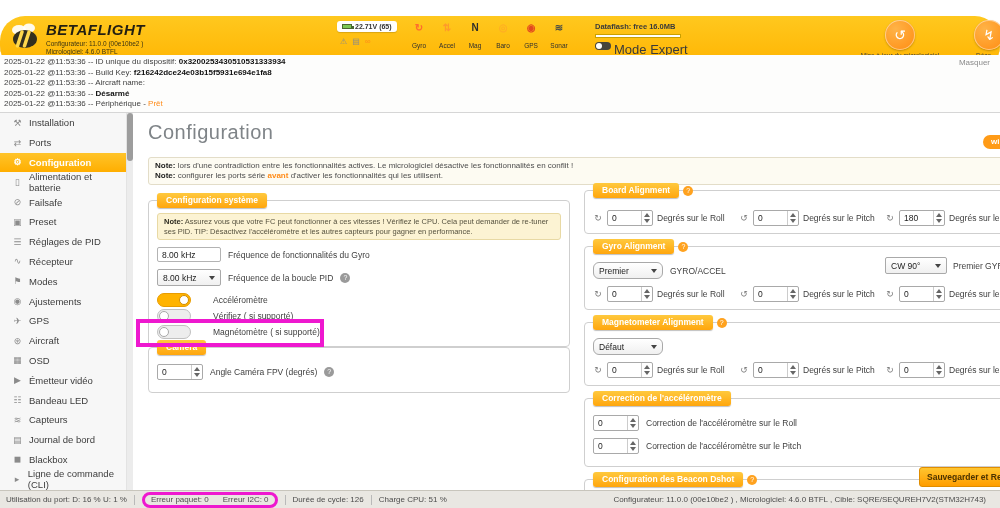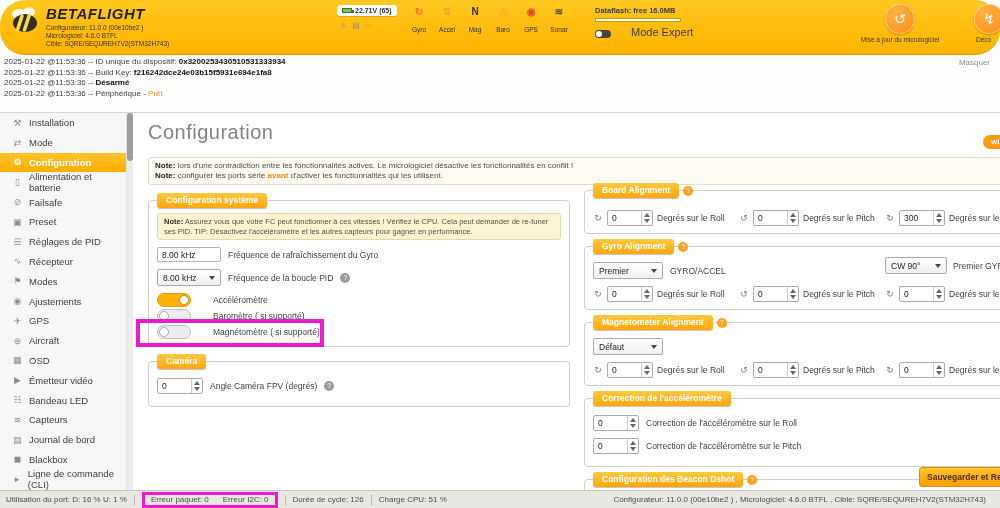--- a/index.html
+++ b/index.html
@@ -1,40 +1,40 @@
 <!DOCTYPE html>
 <html><head>
 <meta charset="utf-8">
 <style>
   * { box-sizing: border-box; margin: 0; padding: 0; }
   body { font-family: "Liberation Sans", sans-serif; background: #fff; }
   .app { position: relative; width: 1000px; height: 508px; overflow: hidden; background: #fff; }
 
   
-  .topbar { position: absolute; left:0; top:0; width:1000px; height:55px;
+  .topbar { position: absolute; left:0; top:16px; width:1000px; height:55px;
             background: linear-gradient(180deg,#ffc81e,#ffb300); border-bottom:1px solid #e09e00;border-radius:25px; }
   .logo-wrap { position:absolute; left:8px; top:5px; display:flex; gap:4px; }
   .logo-text { font-size:15px; font-weight:800; font-style:italic; color:#231f12; letter-spacing:.5px; }
   .fw-lines { font-size:6.5px; line-height:8px; color:#3a3312; margin-top:2px; }
   .batt-block { position:absolute; left:337px; top:5px; }
   .batt-pill { background:#fff; border-radius:3px; padding:2px 5px; display:flex; align-items:center; gap:3px;
                font-size:7px; font-weight:bold; color:#333; box-shadow:0 1px 1px rgba(0,0,0,.15); }
   .batt-glyph { display:inline-block; width:10px; height:5px; background:#7cc854; border:1px solid #49672f; position:relative; }
   .batt-glyph:after { content:""; position:absolute; right:-3px; top:1px; width:2px; height:3px; background:#49672f; }
   .mini-icons { display:flex; gap:5px; margin-top:5px; font-size:8px; color:#8a8a8a; padding-left:3px; }
   .mini-icons .org { color:#ff8c1a; }
   .sensors { position:absolute; left:405px; top:5px; display:flex; }
   .sensor { width:28px; text-align:center; }
   .s-ico { display:block; font-size:10px; line-height:13px; font-weight:bold; }
   .s-gyro{color:#ff6c2e;} .s-accel{color:#ff9a2b;} .s-mag{color:#30302c;}
   .s-baro{color:#ffae24;} .s-gps{color:#e2491f;} .s-sonar{color:#4d4f45;}
   .s-lbl { font-size:6.5px; color:#2f2f2f; }
   .df-block { position:absolute; left:595px; top:6px; font-size:7.5px; font-weight:bold; color:#3a3a3a; }
   .df-bar { width:86px; height:4px; background:#fff; border:1px solid #caa000; margin:3px 0 4px; }
-  .expert { display:flex; align-items:flex-end; gap:20px; font-weight:normal; font-size:11px; color:#3a3a3a; }
+  .expert { display:flex; align-items:flex-start; gap:3px; font-weight:normal; font-size:13px; color:#3a3a3a; }
   .mini-toggle { display:inline-block; width:16px; height:8px; background:#46453c; border-radius:4px; position:relative; }
   .mini-toggle:after { content:""; position:absolute; left:1px; top:1px; width:6px; height:6px; background:#fff; border-radius:50%; }
   .hdr-btn { position:absolute; top:4px; text-align:center; }
   .hdr-btn .circle { width:30px; height:30px; border-radius:50%; margin:0 auto;
                      background: radial-gradient(circle at 35% 30%, #ffb347, #ff8c11);
                      box-shadow: inset 0 0 0 1px rgba(255,255,255,.45), 0 1px 2px rgba(0,0,0,.25);
                      color:#fff; font-size:14px; line-height:30px; }
   .hdr-btn-lbl { font-size:6.5px; color:#3b3b3b; margin-top:2px; }
   .btn-update { left:845px; width:110px; }
   .btn-dc { left:962px; width:70px; }
@@ -65,21 +65,21 @@
   .top-note { position:absolute; left:15px; top:44px; width:860px; border:1px solid #e3ddc8; background:#fdfbf2;
               border-radius:3px; padding:3px 6px; font-size:8px; line-height:10px; color:#4d4d4d; }
   .top-note strong { color:#222; }
   .top-note .accent { color:#ff8c1a; font-style:normal; font-weight:bold; }
 
   .col { position:absolute; }
   .col-left { left:15px; top:87px; width:422px; }
   .col-right { left:451px; top:77px; width:432px; }
 
   .sect { position:relative; border:1px solid #cfcfcf; border-radius:4px; background:#fff; padding:12px 8px 6px; }
-  .col-left .sect { margin-bottom:14px; }
+  .col-left .sect { }
   .col-right .sect { margin-bottom:12px; }
   .pill-wrap { position:absolute; top:-8px; left:8px; display:flex; align-items:center; gap:4px; }
   .pill { display:inline-block; height:15px; line-height:15px; padding:0 9px; border-radius:3px;
           background:linear-gradient(180deg,#ffc93e,#ffa60d); color:#fff; font-size:8.5px; font-weight:bold;
           box-shadow:0 1px 1px rgba(0,0,0,.25); white-space:nowrap; }
   .help { width:10px; height:10px; border-radius:50%; background:#9a9a9a; color:#fff; font-size:7px;
           line-height:10px; text-align:center; flex:none; display:inline-block; }
   .help.org { background:#ffa21f; }
 
   .sub-note { background:#fcf3d3; border:1px solid #e8d9a4; border-radius:3px; font-size:7.5px; line-height:9.5px;
@@ -90,21 +90,21 @@
   .txt { height:15px; border:1px solid #b3b3b3; border-radius:2px; font-size:8.5px; padding:0 4px; color:#222;
          background:#fff; font-family:inherit; display:flex; align-items:center; }
   .txt.small { width:64px; }
   input.txt { display:inline-block; }
   .txt.mid { width:112px; background:#fcfcfc; }
   .flbl { font-size:8.5px; color:#3e3e3e; white-space:nowrap; }
 
   .select { display:flex; align-items:center; justify-content:space-between; height:17px; border:1px solid #a9a9a9;
             background:linear-gradient(180deg,#fff,#f0f0f0); font-size:8.5px; color:#222; padding:0 5px;
             border-radius:2px; cursor:pointer; flex:none; }
-  .sel-64{width:64px;} .sel-70{width:70px;} .sel-62{width:62px;}
+  .sel-64{width:64px;} .sel-70{width:70px;border-radius:6px;} .sel-62{width:62px;}
   .caret { width:0; height:0; border-left:3px solid transparent; border-right:3px solid transparent; border-top:4px solid #444; margin-left:4px; }
 
   .trow { display:flex; align-items:center; gap:22px; height:16px; position:relative; }
   .toggle { width:34px; height:14px; border-radius:8px; background:#ededed; border:1px solid #c0c0c0; position:relative; flex:none; cursor:pointer; }
   .toggle .knob { position:absolute; top:1px; left:1px; width:10px; height:10px; border-radius:50%; background:#fff; border:1px solid #a8a8a8; }
   .toggle.on { background:#ffb300; border-color:#e89c00; }
   .toggle.on .knob { left:auto; right:1px; border-color:#d08c00; }
 
   .stepper { display:flex; width:46px; height:16px; border:1px solid #a9a9a9; border-radius:2px; background:#fff; flex:none; }
   .stepper .val { flex:1; font-size:8.5px; padding:2px 0 0 4px; color:#222; }
@@ -212,32 +212,33 @@
     <div class="hdr-btn btn-dc">
       <div class="circle"><span>↯</span></div>
       <div class="hdr-btn-lbl">Déco</div>
     </div>
   </header>
 
   <div class="logarea">
     <div class="masquer">Masquer</div>
     <div class="logline"><span>2025-01-22 @11:53:36 -- ID unique du dispositif: </span><strong>0x3200253430510531333934</strong></div>
     <div class="logline"><span>2025-01-22 @11:53:36 -- Build Key: </span><strong>f216242dce24e03b15f5931e694e1fa8</strong></div>
+    <div class="logline"><span>2025-01-22 @11:53:36 -- Aircraft name: </span><strong></strong></div>
     <div class="logline"><span>2025-01-22 @11:53:36 -- </span><strong>Désarmé</strong></div>
     <div class="logline"><span>2025-01-22 @11:53:36 -- Périphérique - </span><strong></strong><span class="accent">Prêt</span></div>
   </div>
 
   <aside class="sidebar">
     <div class="nav-item">
         <span class="n-ico">⚒</span>
         <span>Installation</span>
       </div>
     <div class="nav-item">
         <span class="n-ico">⇄</span>
-        <span>Mode</span>
+        <span>Ports</span>
       </div>
     <div class="nav-item active">
         <span class="n-ico">⚙</span>
         <span>Configuration</span>
       </div>
     <div class="nav-item">
         <span class="n-ico">▯</span>
         <span>Alimentation et batterie</span>
       </div>
     <div class="nav-item">
@@ -315,41 +316,41 @@
     </div>
 
     <div class="col col-left">
       <section class="sect">
         <div class="pill-wrap">
             <span class="pill">Configuration système</span>
           </div>
         <div class="sub-note"><strong>Note:</strong><span> Assurez vous que votre FC peut fonctionner à ces vitesses ! Vérifiez le CPU. Cela peut demander de re-tuner ses PID. TIP: Désactivez l'accéléromètre et les autres capteurs pour gagner en performance.</span></div>
         <div class="frow">
           <div class="txt small">8.00 kHz</div>
-          <span class="flbl">Fréquence de rafraîchissement du Gyro</span>
+          <span class="flbl">Fréquence de fonctionnalités du Gyro</span>
         </div>
         <div class="frow">
           <div class="select sel-64">
               <span>8.00 kHz</span>
               <span class="caret"></span>
             </div>
           <span class="flbl">Fréquence de la boucle PID</span>
           <span class="help">?</span>
         </div>
         <div class="trow">
           <div class="toggle on">
               <div class="knob"></div>
             </div>
           <span class="flbl">Accéléromètre</span>
         </div>
         <div class="trow">
           <div class="toggle">
               <div class="knob"></div>
             </div>
-          <span class="flbl">Baromètre ( si supporté)</span>
+          <span class="flbl">Vérifiez ( si supporté)</span>
         </div>
         <div class="trow">
           <div class="hl1" style="border-color: rgb(238, 24, 207);"></div>
           <div class="toggle">
               <div class="knob"></div>
             </div>
           <span class="flbl">Magnétomètre ( si supporté)</span>
         </div>
       </section>
 
@@ -398,21 +399,21 @@
                 <span class="spin">
                   <b class="up"></b>
                   <b class="dn"></b>
                 </span>
               </div>
             <span class="flbl">Degrés sur le Pitch</span>
           </div>
           <div class="agrp last">
             <span class="rot-ico">↻</span>
             <div class="stepper">
-                <span class="val">300</span>
+                <span class="val">180</span>
                 <span class="spin">
                   <b class="up"></b>
                   <b class="dn"></b>
                 </span>
               </div>
             <span class="flbl">Degrés sur le Yaw</span>
           </div>
         </div>
       </section>
 
@@ -554,21 +555,21 @@
 
       </section>
     </div>
 
     <button class="save-btn">Sauvegarder et Redém</button>
   </main>
 
   <footer class="statusbar">
     <span>Utilisation du port: D: 16 % U: 1 %</span>
     <span class="sep"></span>
-    <span class="hl2" style="border-color: rgb(238, 24, 207);">
+    <span class="hl2" style="border-color: rgb(238, 24, 207); border-radius: 8px;">
       <span>Erreur paquet: 0</span>
       <span>Erreur I2C: 0</span>
     </span>
     <span class="sep"></span>
     <span>Durée de cycle: 126</span>
     <span class="sep"></span>
     <span>Charge CPU: 51 %</span>
     <span class="sb-right">Configurateur: 11.0.0 (00e10be2 ) , Micrologiciel: 4.6.0 BTFL , Cible: SQRE/SEQUREH7V2(STM32H743)</span>
   </footer>
 

